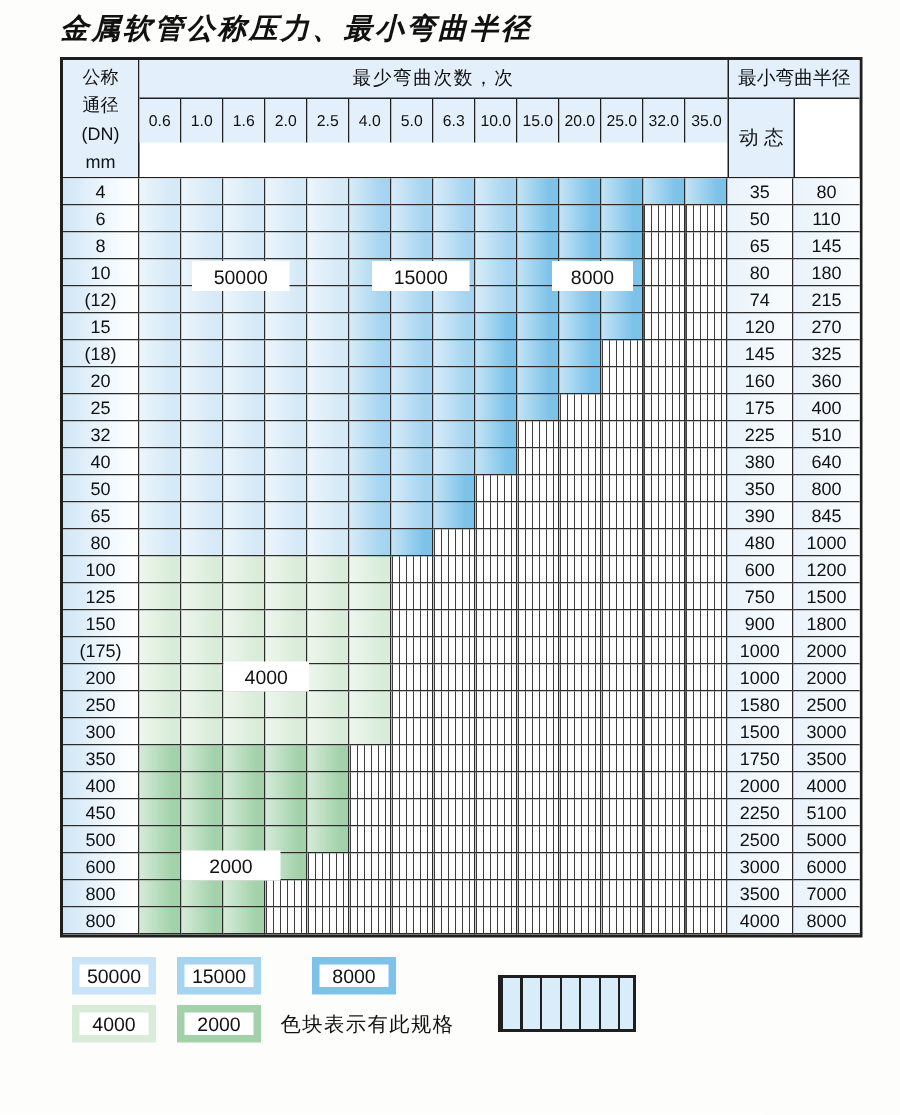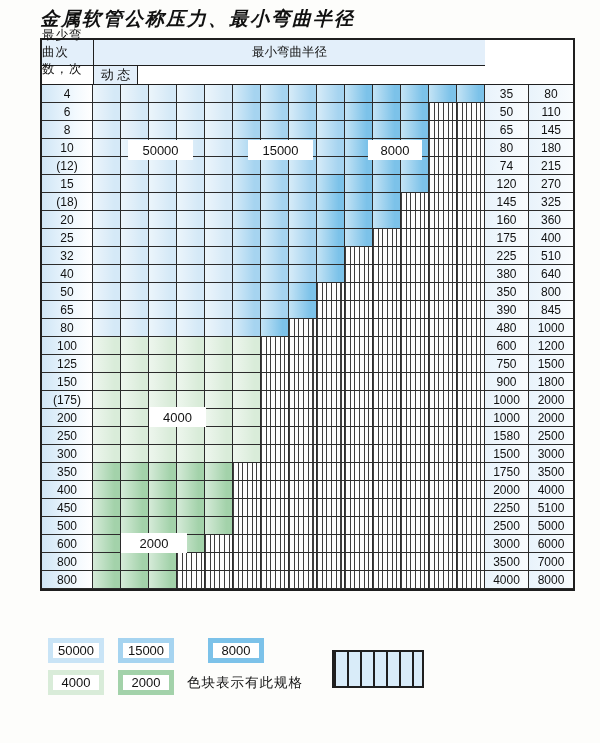--- a/index.html
+++ b/index.html
@@ -5,21 +5,21 @@
   html,body{margin:0;padding:0;}
   body{width:600px;height:743px;position:relative;background:#fdfdfb;
        font-family:"Liberation Sans",sans-serif;color:#111;overflow:hidden;}
   .title{position:absolute;left:40px;top:6px;font-family:"DejaVu Serif",serif;
          font-style:italic;font-weight:bold;font-size:19px;letter-spacing:2px;}
   .table-wrap{position:absolute;left:40px;top:38px;border:2px solid #1f1f1f;background:#fff;}
   
   .thead{display:grid;grid-template-columns:51px 392px 88px;border-bottom:1.5px solid #1f1f1f;}
   .h-dn{border-right:1px solid #1f1f1f;background:#e3effa;font-size:12px;text-align:center;
         padding-top:2px;line-height:19px;}
-  .hmid{display:flex;flex-direction:row;}
+  .hmid{display:flex;flex-direction:column;}
   .hcell{display:flex;align-items:center;justify-content:center;background:#e3effa;}
   .hcy{height:25px;border-bottom:1px solid #1f1f1f;font-size:12.5px;letter-spacing:1px;}
   .hpn{height:25px;border-bottom:1px solid #1f1f1f;font-size:12.5px;letter-spacing:1px;}
   .pvals{display:grid;grid-template-columns:repeat(14,28px);height:29px;}
   .pv{border-right:1px solid #1f1f1f;display:flex;align-items:center;justify-content:center;
       font-size:10.5px;background:#e3effa;}
   .pv:last-child{border-right:none;}
   .hright{display:flex;flex-direction:column;border-left:1px solid #1f1f1f;}
   .hrad{height:25px;border-bottom:1px solid #1f1f1f;font-size:12.5px;}
   .hsd{display:grid;grid-template-columns:44px 44px;flex:1;}
@@ -50,22 +50,44 @@
   .lg-text.has{left:187px;top:46px;}
   .lg-text.no{left:434px;top:32px;}
 </style>
 </head>
 <body>
 
 <div class="title">金属软管公称压力、最小弯曲半径</div>
 
 <div class="table-wrap">
   <div class="thead">
+    <div class="h-dn">
+      <div>公称</div>
+      <div>通径</div>
+      <div>(DN)</div>
+      <div>mm</div>
+    </div>
     <div class="hmid">
       <div class="hcell hcy">最少弯曲次数，次</div>
+      <div class="pvals" id="pvals">
+          <div class="pv">0.6</div>
+          <div class="pv">1.0</div>
+          <div class="pv">1.6</div>
+          <div class="pv">2.0</div>
+          <div class="pv">2.5</div>
+          <div class="pv">4.0</div>
+          <div class="pv">5.0</div>
+          <div class="pv">6.3</div>
+          <div class="pv">10.0</div>
+          <div class="pv">15.0</div>
+          <div class="pv">20.0</div>
+          <div class="pv">25.0</div>
+          <div class="pv">32.0</div>
+          <div class="pv">35.0</div>
+        </div>
     </div>
     <div class="hright">
       <div class="hcell hrad">最小弯曲半径</div>
       <div class="hsd">
         <div class="hcell">动 态</div>
       </div>
     </div>
   </div>
   <div class="tbody" id="tbody">
       <div class="bc dn">4</div>

